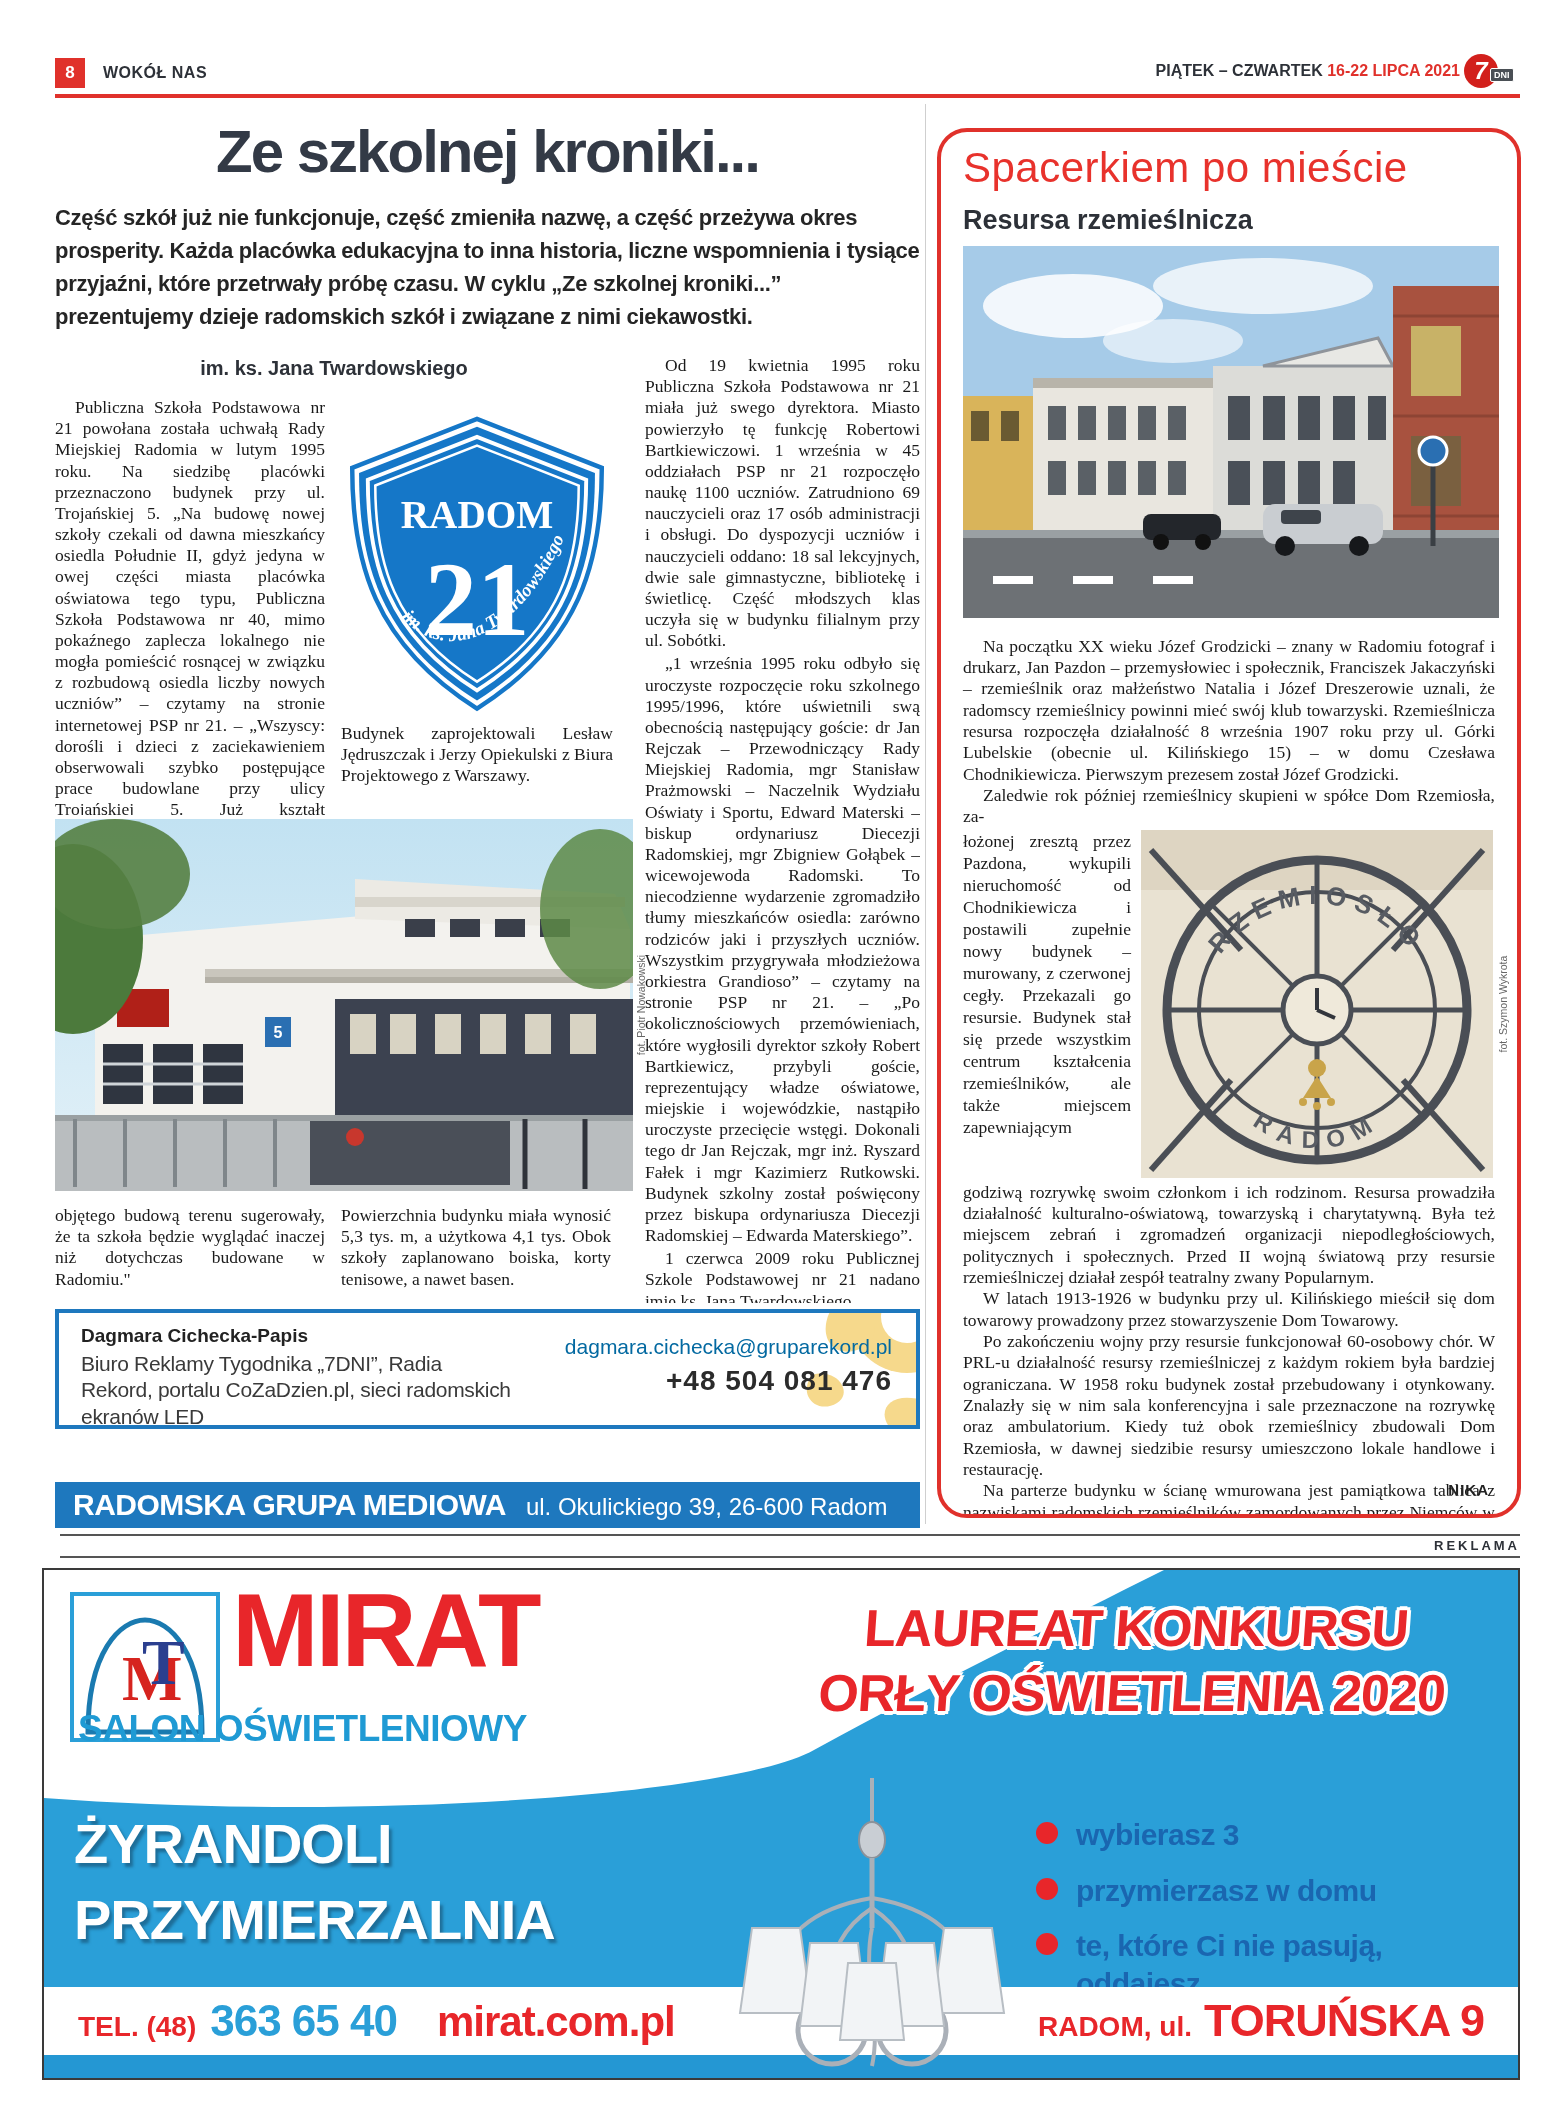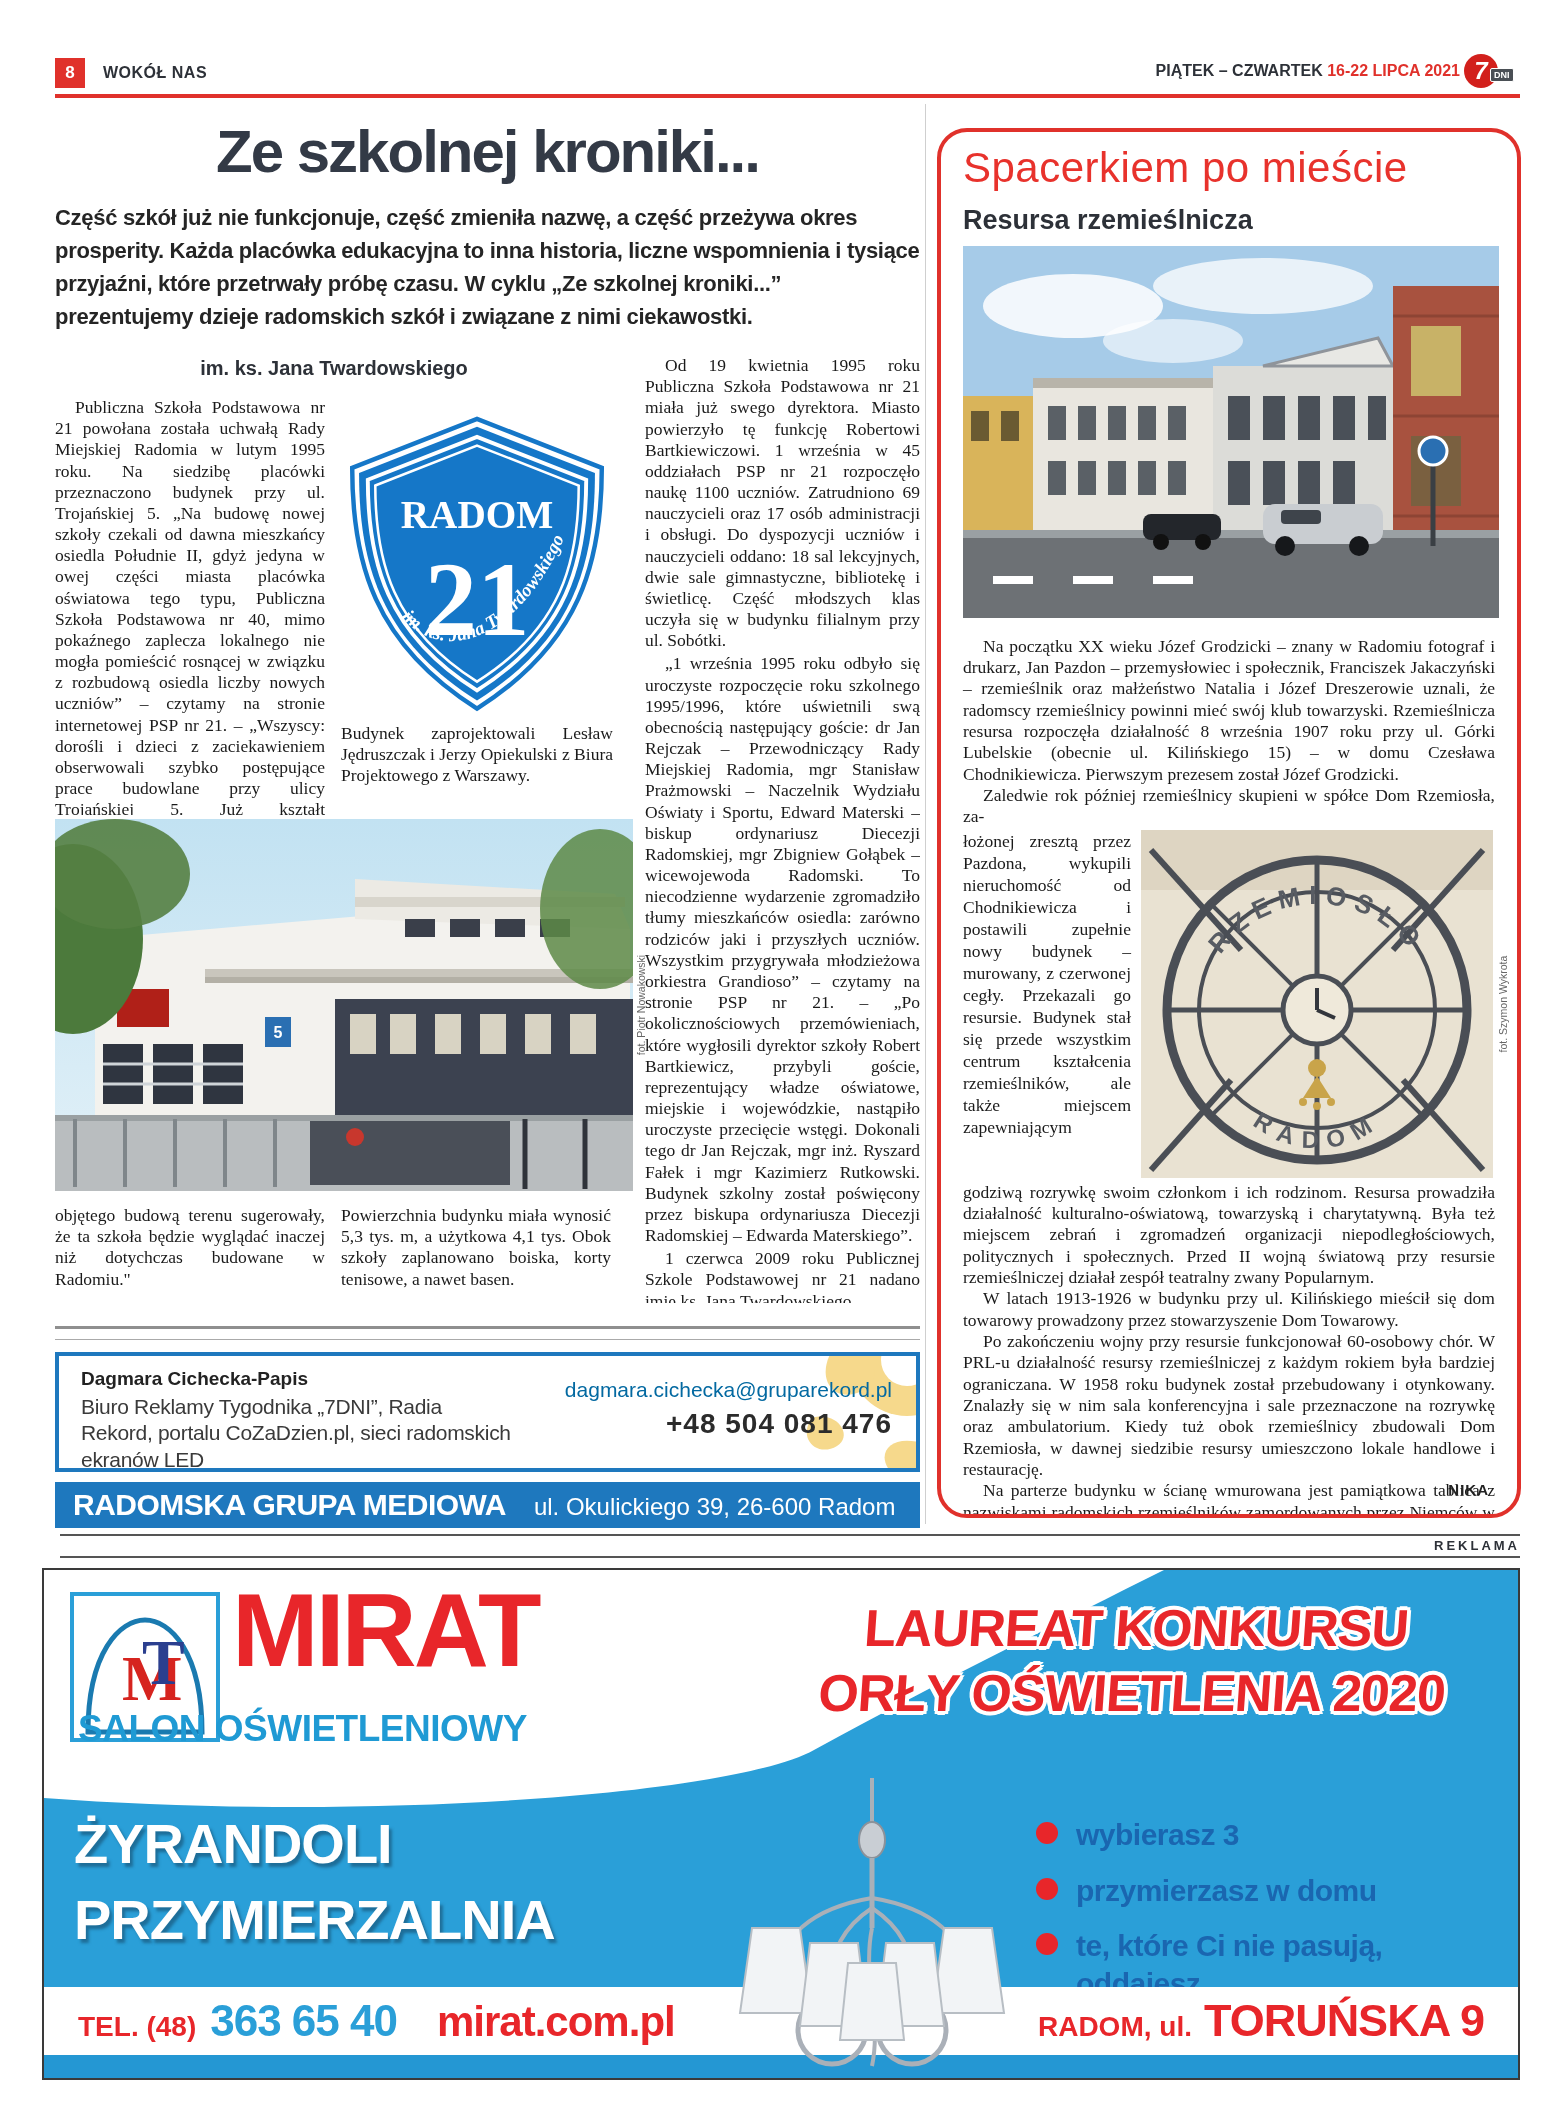--- a/index.html
+++ b/index.html
@@ -40,31 +40,31 @@
   .pcredit{position:absolute;right:-14px;top:50%;transform:translateY(-50%) rotate(180deg);
            writing-mode:vertical-rl;font:10.5px "Liberation Sans",sans-serif;color:#666;}
   .caprow{display:flex;gap:16px;margin-top:14px;height:96px;overflow:hidden;}
   .caprow div{width:270px;}
   
   .apstrip{left:0;top:1222px;width:865px;}
   .apstrip .thick{height:3px;background:#8f8f8f;}
   .apstrip .thin{height:1px;background:#aaa;margin-top:10px;}
   .aplabel{text-align:center;font:bold 13px "Liberation Sans",sans-serif;letter-spacing:3px;color:#c2410c;
            margin-top:13px;}
-  .apbox{left:0;top:1248px;width:857px;height:112px;border:4px solid #1e78be;background:#fff;overflow:hidden;}
+  .apbox{left:0;top:1205px;width:857px;height:112px;border:4px solid #1e78be;background:#fff;overflow:hidden;}
   .apbox .inner{position:relative;width:100%;height:100%;}
   .apleft{position:absolute;left:22px;top:12px;width:430px;}
   .apname{font:bold 19px "Liberation Sans",sans-serif;color:#222;}
   .apdesc{font:21px/1.25 "Liberation Sans",sans-serif;color:#3a3a3a;margin-top:4px;letter-spacing:-.3px;}
   .apcontact{position:absolute;right:24px;top:22px;text-align:right;z-index:1;}
   .apemail{font:21px "Liberation Sans",sans-serif;color:#0369a1;}
   .apphone{font:bold 28px "Liberation Sans",sans-serif;color:#2b2b2b;margin-top:6px;letter-spacing:1px;}
   .sun{position:absolute;right:-6px;top:-8px;z-index:0;}
   .bluebar{left:0;top:1378px;width:865px;height:46px;background:#1e78be;color:#fff;display:flex;
-           align-items:baseline;gap:28px;padding-left:18px;box-sizing:border-box;}
+           align-items:baseline;gap:20px;padding-left:18px;box-sizing:border-box;}
   .bb-b{font:bold 30px/46px "Liberation Sans",sans-serif;letter-spacing:-.5px;}
   .bb-r{font:24px/46px "Liberation Sans",sans-serif;}
   
   .vdivider{left:925px;top:104px;width:1px;height:1420px;background:#cfcfcf;}
   .sidebar{left:937px;top:128px;width:584px;height:1390px;border:4px solid #e0312b;border-radius:30px;
            box-sizing:border-box;padding:10px 22px 14px 22px;background:#fff;overflow:hidden;}
   .walktitle{font:42px/1.25 "Liberation Sans",sans-serif;color:#e8322c;letter-spacing:.5px;}
   .walksub{font:bold 27px "Liberation Sans",sans-serif;color:#2d3138;margin-top:10px;}
   .streetphoto{margin-top:10px;}
   .sbtxt{font:17.5px/1.22 "Liberation Serif",serif;text-align:justify;margin-top:14px;}

